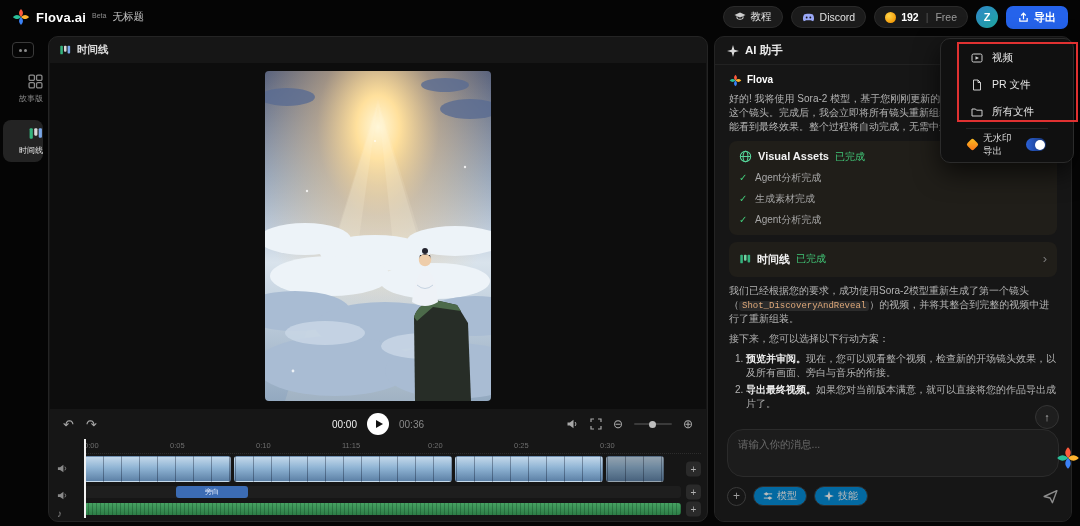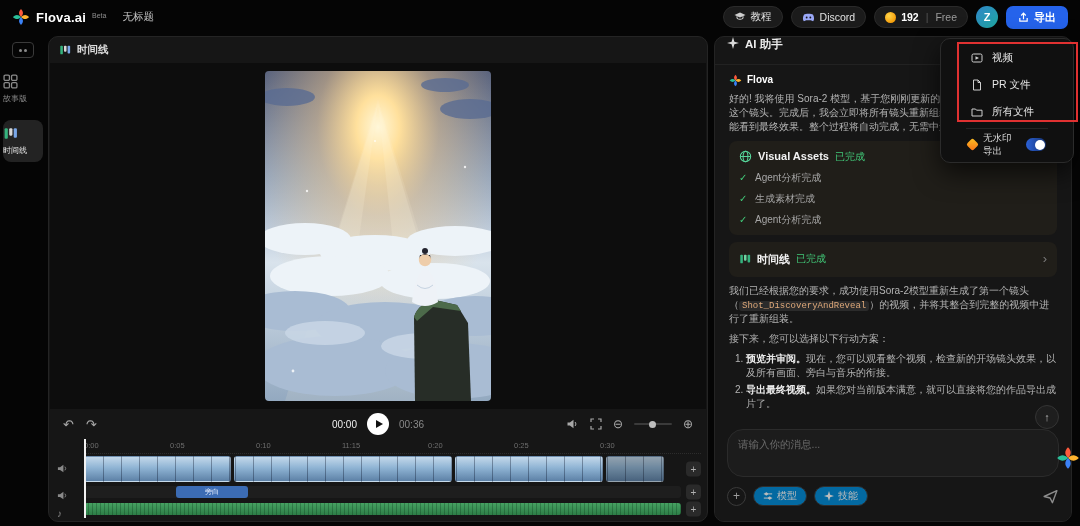--- a/index.html
+++ b/index.html
@@ -4,34 +4,34 @@
 <style>
   *{box-sizing:border-box;margin:0;padding:0}
   html,body{width:1080px;height:526px;background:#050505;font-family:"Liberation Sans",sans-serif;overflow:hidden}
   #app{position:relative;width:1080px;height:526px;color:#ddd;font-size:11px}
 
   
   .topbar{position:absolute;left:0;top:0;width:1080px;height:34px;display:flex;align-items:center;padding:0 12px}
   .tb-left{display:flex;align-items:center;gap:6px}
   .brand{font-size:13px;font-weight:bold;color:#fff;letter-spacing:.2px}
   .beta{font-size:7px;color:#8f8f8f;align-self:flex-start;margin-top:4px}
-  .doc-title{font-size:10.5px;color:#c9c9c9;margin-left:10px}
+  .doc-title{font-size:10.5px;color:#c9c9c9;}
   .tb-right{margin-left:auto;display:flex;align-items:center;gap:8px}
   .pill{display:flex;align-items:center;gap:5px;height:22px;padding:0 10px;border-radius:12px;background:#1b1b1b;border:1px solid #2a2a2a;color:#e0e0e0;font-size:10.5px;cursor:pointer}
   .coin{width:11px;height:11px;border-radius:50%;background:radial-gradient(circle at 35% 35%,#ffd54a,#f59e0b 70%);display:inline-block}
   .credits-sep{color:#555;margin:0 2px}
   .plan{color:#9a9a9a}
   .avatar{width:22px;height:22px;border-radius:50%;background:linear-gradient(135deg,#2f86c9,#1fa8a0);color:#fff;font-size:11px;font-weight:bold;display:flex;align-items:center;justify-content:center}
   .export-btn{display:flex;align-items:center;gap:5px;height:23px;padding:0 12px;border-radius:7px;background:#2563eb;color:#fff;font-size:11px;font-weight:bold;cursor:pointer}
 
   
   .rail{position:absolute;left:0;top:34px;width:46px;bottom:0;display:flex;flex-direction:column;align-items:center;padding-top:8px;gap:10px}
   .rail-toggle{width:22px;height:16px;border:1px solid #3a3a3a;border-radius:4px;display:flex;align-items:center;justify-content:center;gap:2px}
   .rail-toggle i{width:3px;height:3px;border-radius:50%;background:#8a8a8a}
-  .rail-item{width:40px;padding:6px 0;border-radius:8px;display:flex;flex-direction:column;align-items:flex-start;gap:4px;color:#8b8b8b;font-size:8px;cursor:pointer}
+  .rail-item{width:40px;padding:6px 0;border-radius:8px;display:flex;flex-direction:column;align-items:flex-end;gap:4px;color:#8b8b8b;font-size:8px;cursor:pointer}
   .rail-item.active{background:#232323;color:#e8e8e8}
 
   
   .editor{position:absolute;left:48px;top:36px;width:660px;height:486px;background:#161616;border:1px solid #242424;border-radius:10px;overflow:hidden}
   .editor-head{height:26px;display:flex;align-items:center;gap:6px;padding:0 10px;font-size:10.5px;color:#ddd;font-weight:bold}
   .preview{position:absolute;top:26px;left:1px;right:1px;height:346px;background:#0d0d0d;display:flex;align-items:center;justify-content:center}
   .transport{position:absolute;top:372px;left:0;right:0;height:30px;display:flex;align-items:center;padding:0 14px}
   .t-left{display:flex;gap:12px;width:170px;align-items:center;color:#a8a8a8;font-size:13px}
   .t-center{flex:1;display:flex;align-items:center;justify-content:center;gap:10px}
   .t-time{font-size:10px;color:#f0f0f0}
@@ -62,21 +62,21 @@
   .audio-clip{position:absolute;left:92px;top:0;width:72px;height:12px;background:#3c6cb4;border-radius:3px;display:flex;align-items:center;justify-content:center;gap:3px;font-size:7px;color:#e6eeff;cursor:pointer}
   .lane3{height:12px}
   .lane3 .music{position:absolute;left:0;right:20px;top:0;height:12px;border-radius:3px;
         background:
           repeating-linear-gradient(90deg,rgba(0,30,10,.25) 0 1px,transparent 1px 4px),
           linear-gradient(180deg,#46a262 0%,#2d7d47 100%)}
   .playhead{position:absolute;left:35px;top:0;bottom:3px;width:1.5px;background:#f2f2f2}
 
   
   .assistant{position:absolute;left:714px;top:36px;width:358px;height:486px;background:#161616;border:1px solid #242424;border-radius:10px;overflow:hidden}
-  .as-head{height:28px;display:flex;align-items:flex-start;gap:6px;padding:0 12px;border-bottom:1px solid #222;font-size:11.5px;color:#ededed;font-weight:bold}
+  .as-head{height:28px;display:flex;align-items:center;gap:6px;padding:0 12px;border-bottom:1px solid #222;font-size:11.5px;color:#ededed;font-weight:bold}
   .as-body{position:absolute;top:28px;left:0;right:0;bottom:100px;padding:8px 14px;overflow:hidden;font-size:10px;line-height:1.4;color:#b4b4b4}
   .brand-row{display:flex;align-items:center;gap:5px;margin-bottom:5px}
   .brand-row b{color:#fff;font-size:10px}
   .intro{margin-bottom:6px}
   .card{background:#201e19;border-radius:8px;padding:8px 10px;margin:7px 0}
   .card-head{display:flex;align-items:center;gap:6px}
   .card-title{font-weight:bold;color:#f2f2f2;font-size:11px}
   .status{color:#41c978;font-size:10px}
   .step{display:flex;align-items:center;gap:6px;margin-top:7px;color:#a6a6a6}
   .check{color:#41c978;font-size:10px;width:10px}

